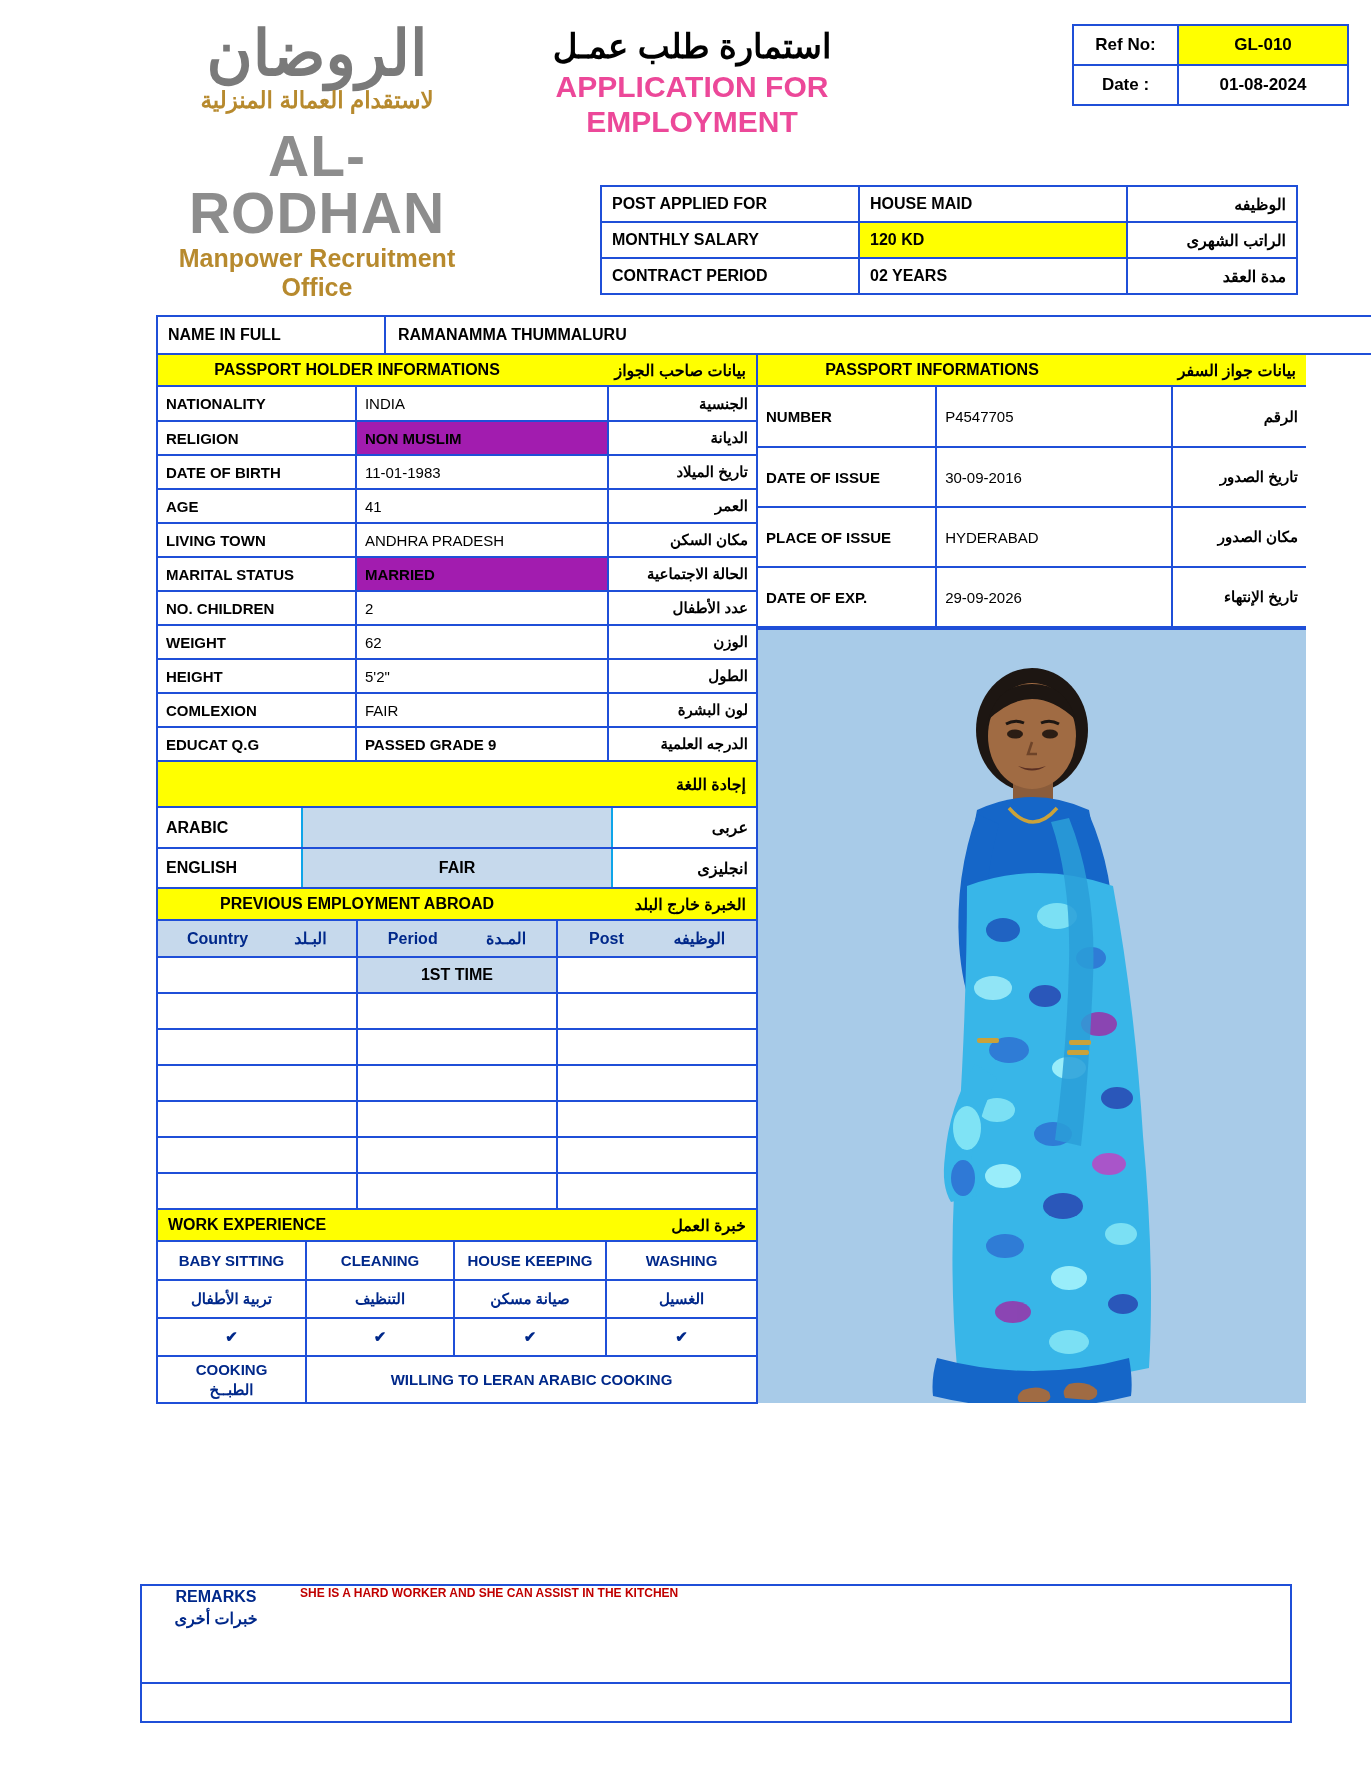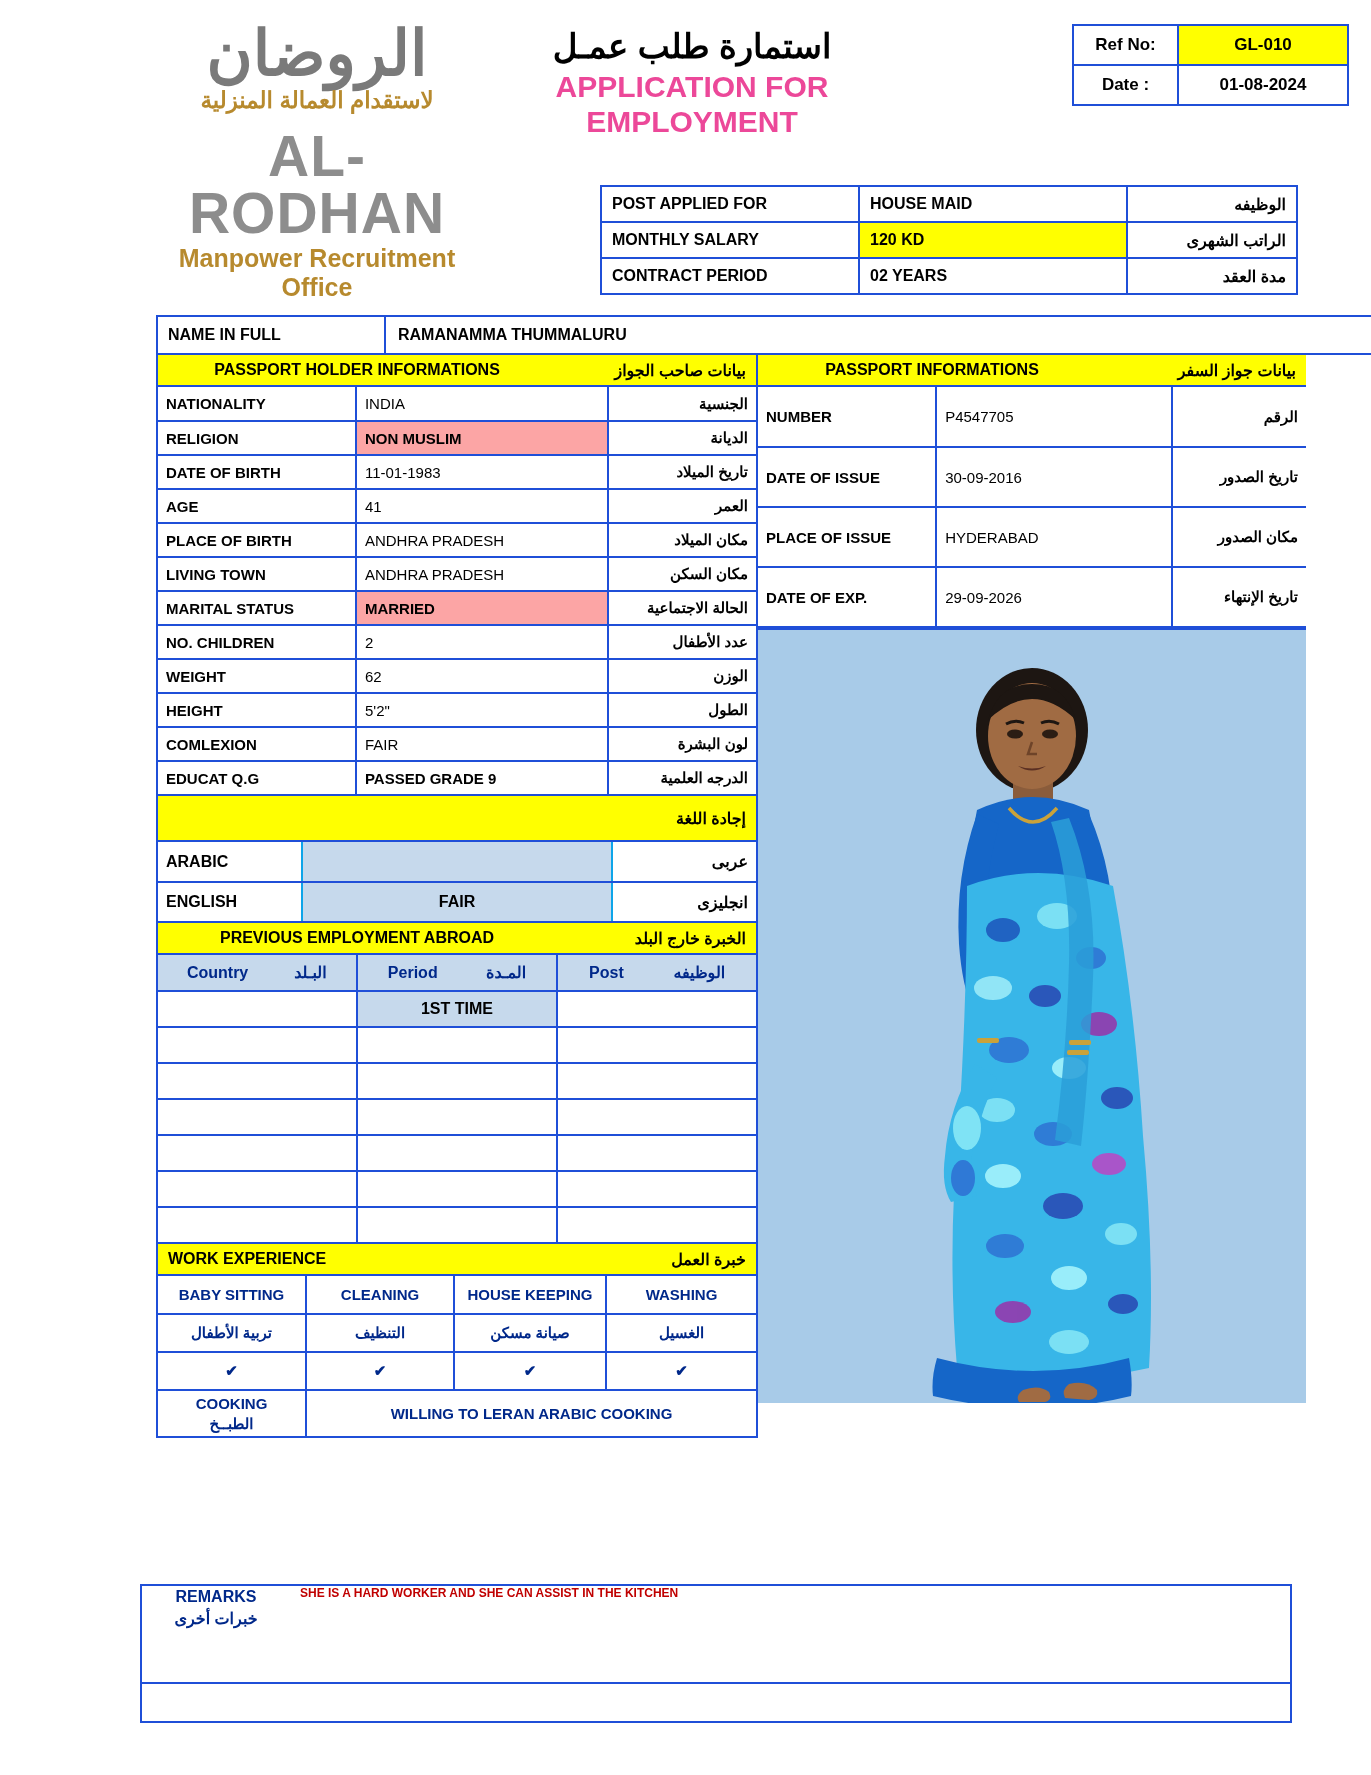--- a/index.html
+++ b/index.html
@@ -116,21 +116,21 @@
     border-right: 2px solid #1f4fd8;
     font-size: 15px;
     padding: 4px 8px;
     height: 34px;
   }
   table.kv td:last-child { border-right: none; }
   td.k { width: 212px; font-weight: bold; }
   td.v { width: 280px; }
   td.a { width: 160px; text-align: right; direction: rtl; font-weight: bold; font-size: 15px; }
 
-  td.v.hl { background: #fca5a5; font-weight: bold; }
+  td.v.hl { background: #a21caf; font-weight: bold; }
   td.v.b { font-weight: bold; }
 
   .lang-band {
     background: #ffff00; border-bottom: 2px solid #1f4fd8;
     height: 46px; display: flex; align-items: center; justify-content: flex-end;
   }
   .lang-band .ar { width: 200px; text-align: right; padding-right: 10px; font-weight: bold; font-size: 16px; direction: rtl; }
 
   table.lang { border-collapse: collapse; width: 100%; }
   table.lang td {
@@ -277,25 +277,20 @@
           </tr>
           <tr>
             <td class="k">DATE OF BIRTH</td>
             <td class="v">11-01-1983</td>
             <td class="a">تاريخ الميلاد</td>
           </tr>
           <tr>
             <td class="k">AGE</td>
             <td class="v">41</td>
             <td class="a">العمر</td>
-          </tr>
-          <tr>
-            <td class="k">PLACE OF BIRTH</td>
-            <td class="v">ANDHRA PRADESH</td>
-            <td class="a">مكان الميلاد</td>
           </tr>
           <tr>
             <td class="k">LIVING TOWN</td>
             <td class="v">ANDHRA PRADESH</td>
             <td class="a">مكان السكن</td>
           </tr>
           <tr>
             <td class="k">MARITAL STATUS</td>
             <td class="v hl b">MARRIED</td>
             <td class="a">الحالة الاجتماعية</td>

